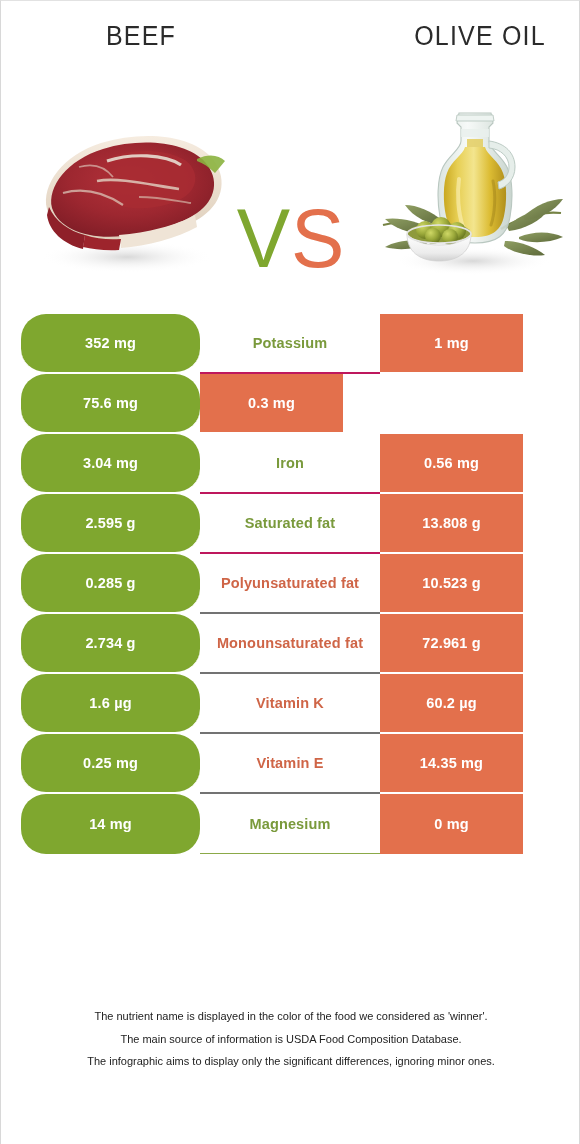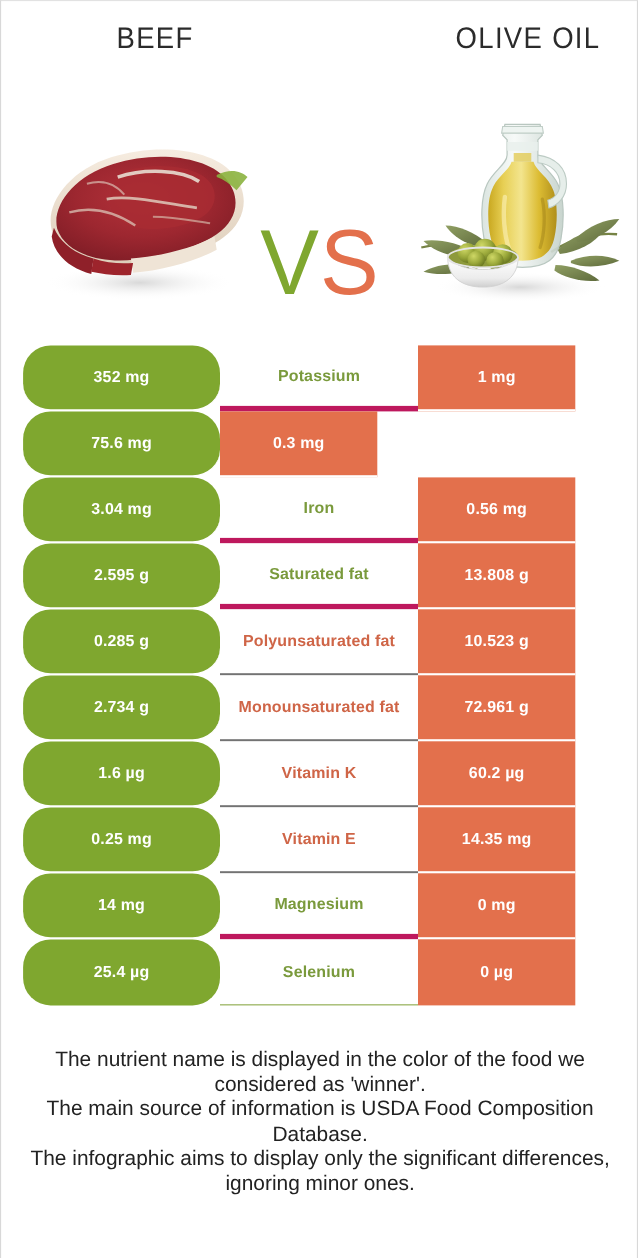--- a/index.html
+++ b/index.html
@@ -119,35 +119,35 @@
   }
   .cell-right {
     width: 143px;
     background: #E3704C;
     color: #ffffff;
     border-bottom: 2px solid #ffffff;
   }
   .nrow:last-child .cell-left,
   .nrow:last-child .cell-right { border-bottom: none; }
 
-  .cell-mid.win-green { color: #7A9A3C; border-bottom: 5px solid #be185d; }
+  .cell-mid.win-green { color: #7A9A3C; border-bottom: 2px solid #be185d; }
   .cell-mid.win-orange { color: #CF6547; border-bottom: 2px solid #737373; }
   .nrow:first-child .cell-mid { border-top: none; }
   .nrow:last-child .cell-mid.win-green { border-bottom: 1px solid #8BA948; }
   .nrow:last-child .cell-mid.win-orange { border-bottom: 1px solid #D08164; }
 
   
   .footnote {
     position: absolute;
-    top: 952px;
+    top: 1004px;
     left: 26px;
     width: 528px;
     text-align: center;
     font-family: "Liberation Sans", sans-serif;
-    font-size: 19px;
+    font-size: 11px;
     font-weight: 400;
     line-height: 22.5px;
     color: #222222;
   }
   .footnote p { margin: 0; }
 </style>
 </head>
 <body>
 
 <div id="page">
@@ -317,25 +317,20 @@
       <div class="cell cell-mid win-orange">Vitamin E</div>
       <div class="cell cell-right">14.35 mg</div>
     </div>
 
     <div class="nrow">
       <div class="cell cell-left">14 mg</div>
       <div class="cell cell-mid win-green">Magnesium</div>
       <div class="cell cell-right">0 mg</div>
     </div>
 
-    <div class="nrow">
-      <div class="cell cell-left">25.4 µg</div>
-      <div class="cell cell-mid win-green">Selenium</div>
-      <div class="cell cell-right">0 µg</div>
-    </div>
 
   </div>
 
   <div class="footnote">
     <p>The nutrient name is displayed in the color of the food we considered as 'winner'.</p>
     <p>The main source of information is USDA Food Composition Database.</p>
     <p>The infographic aims to display only the significant differences, ignoring minor ones.</p>
   </div>
 
 </div>

